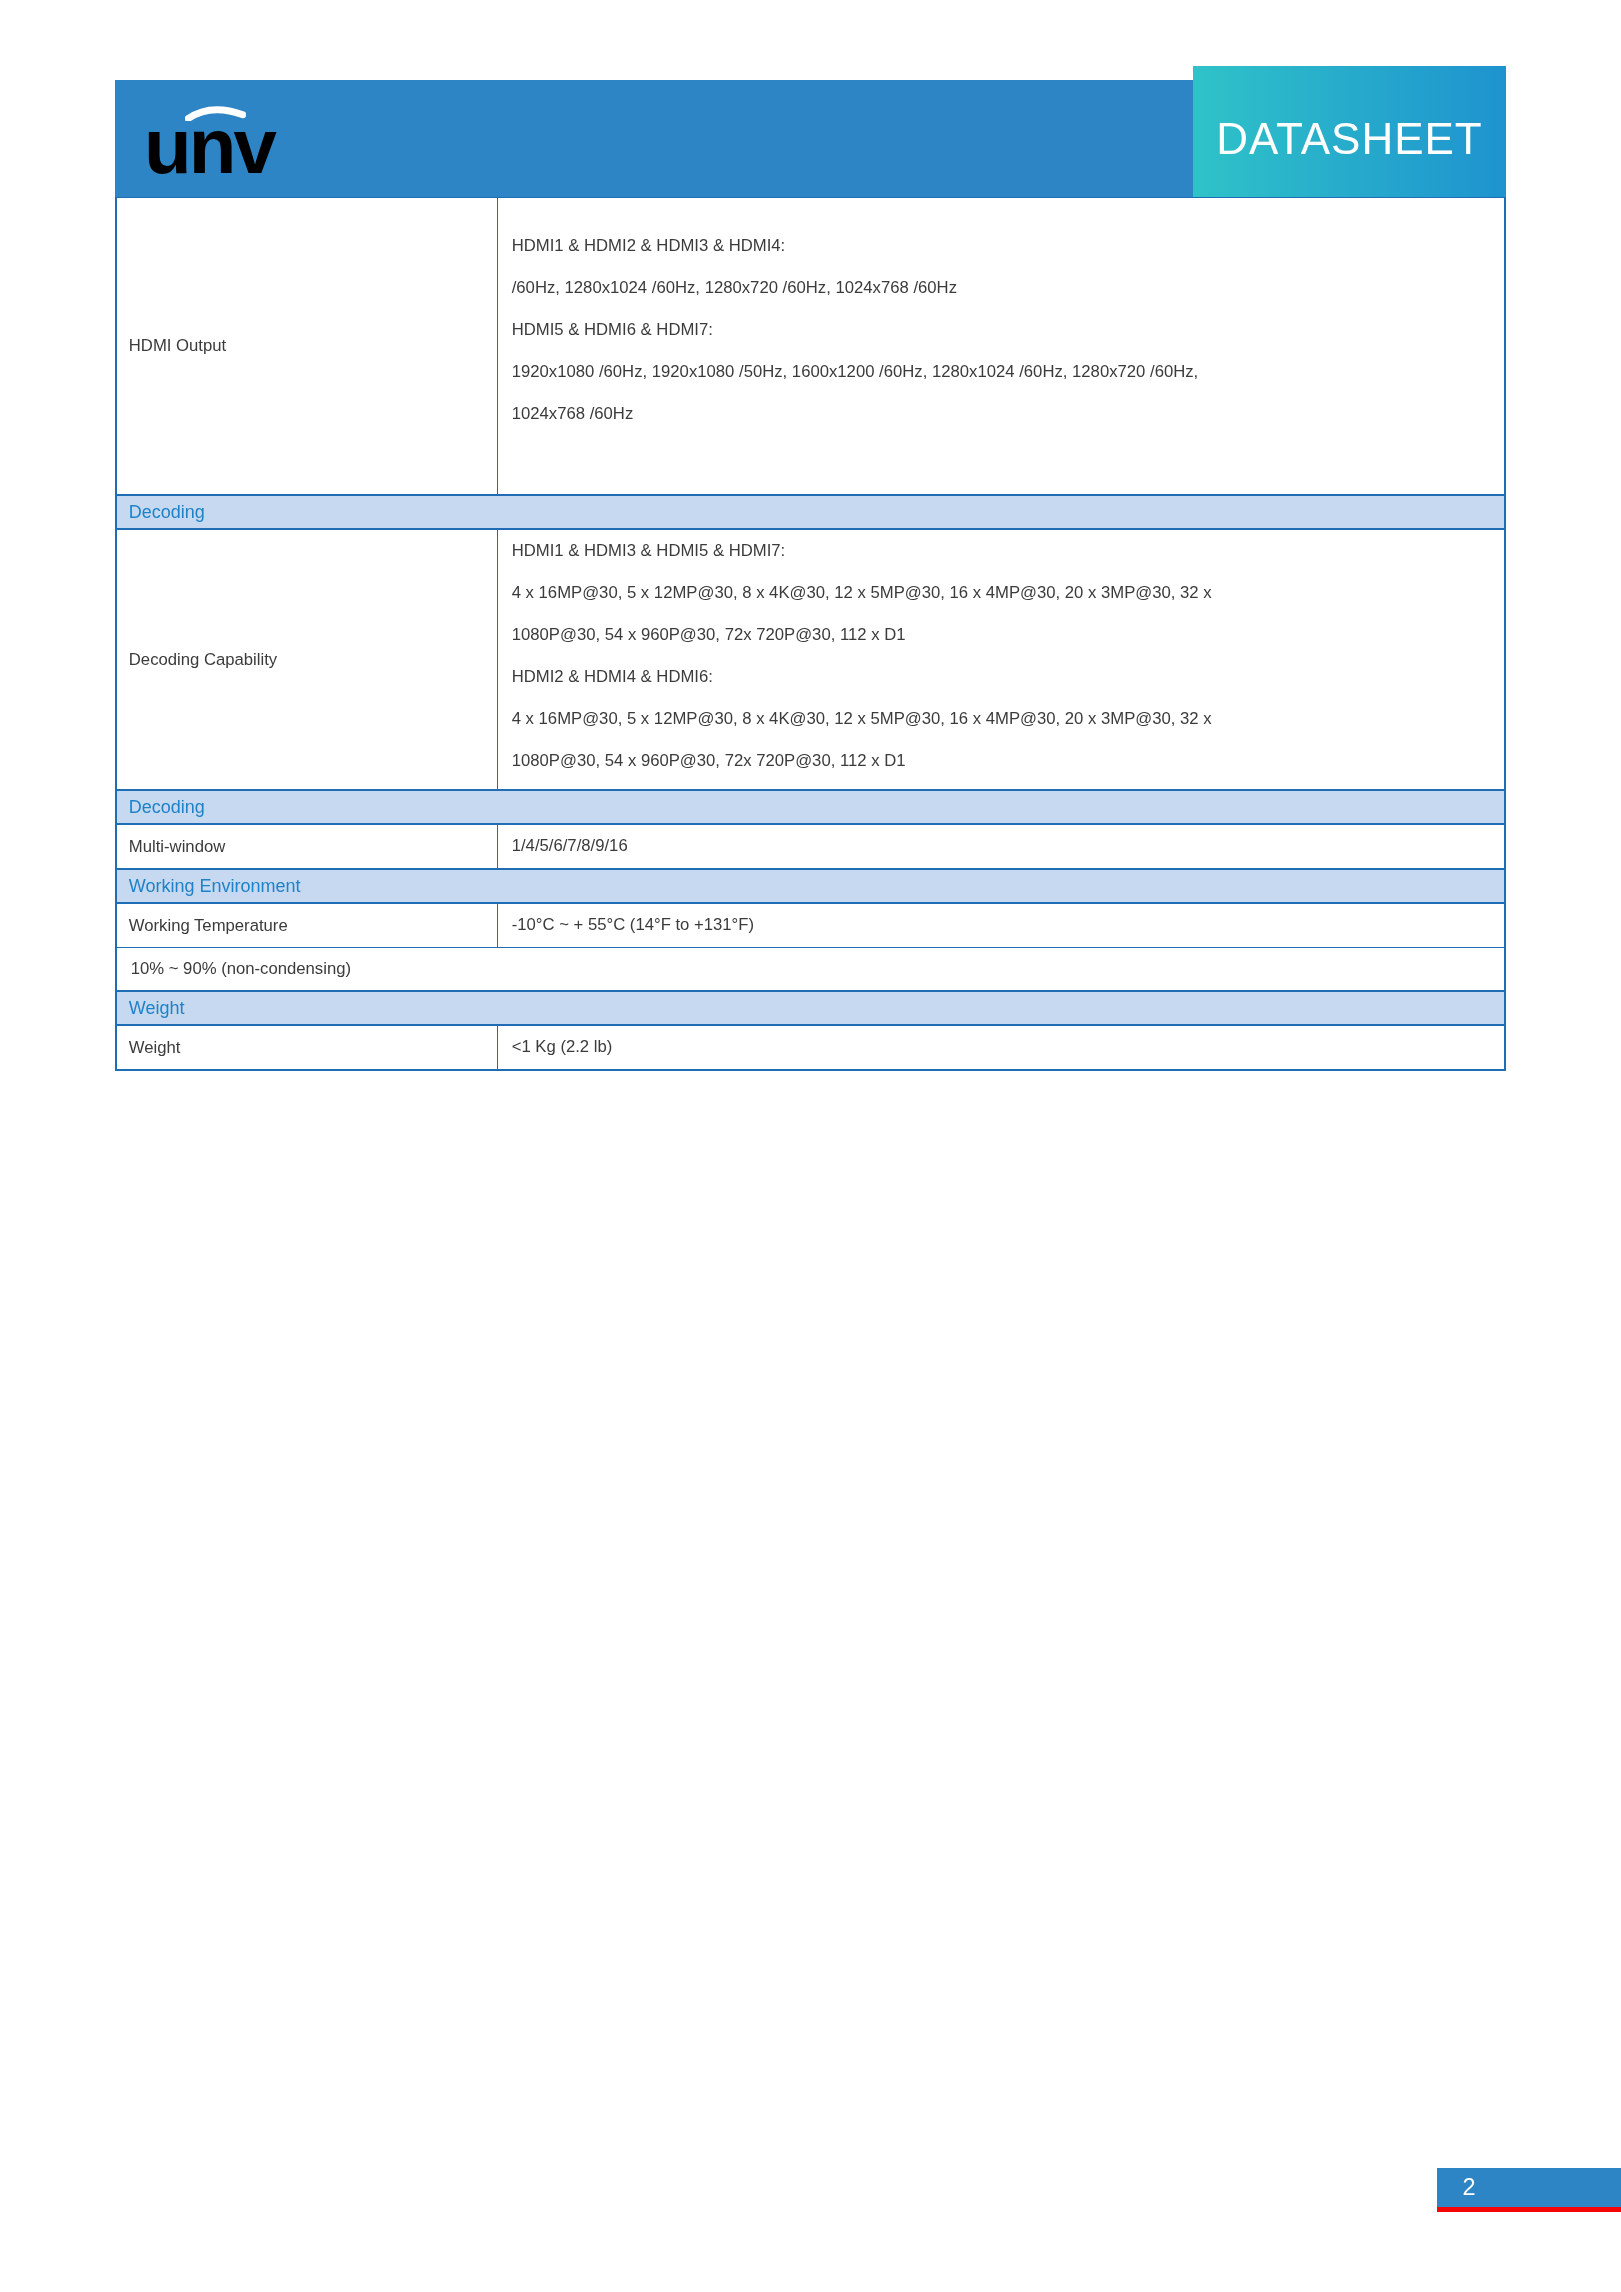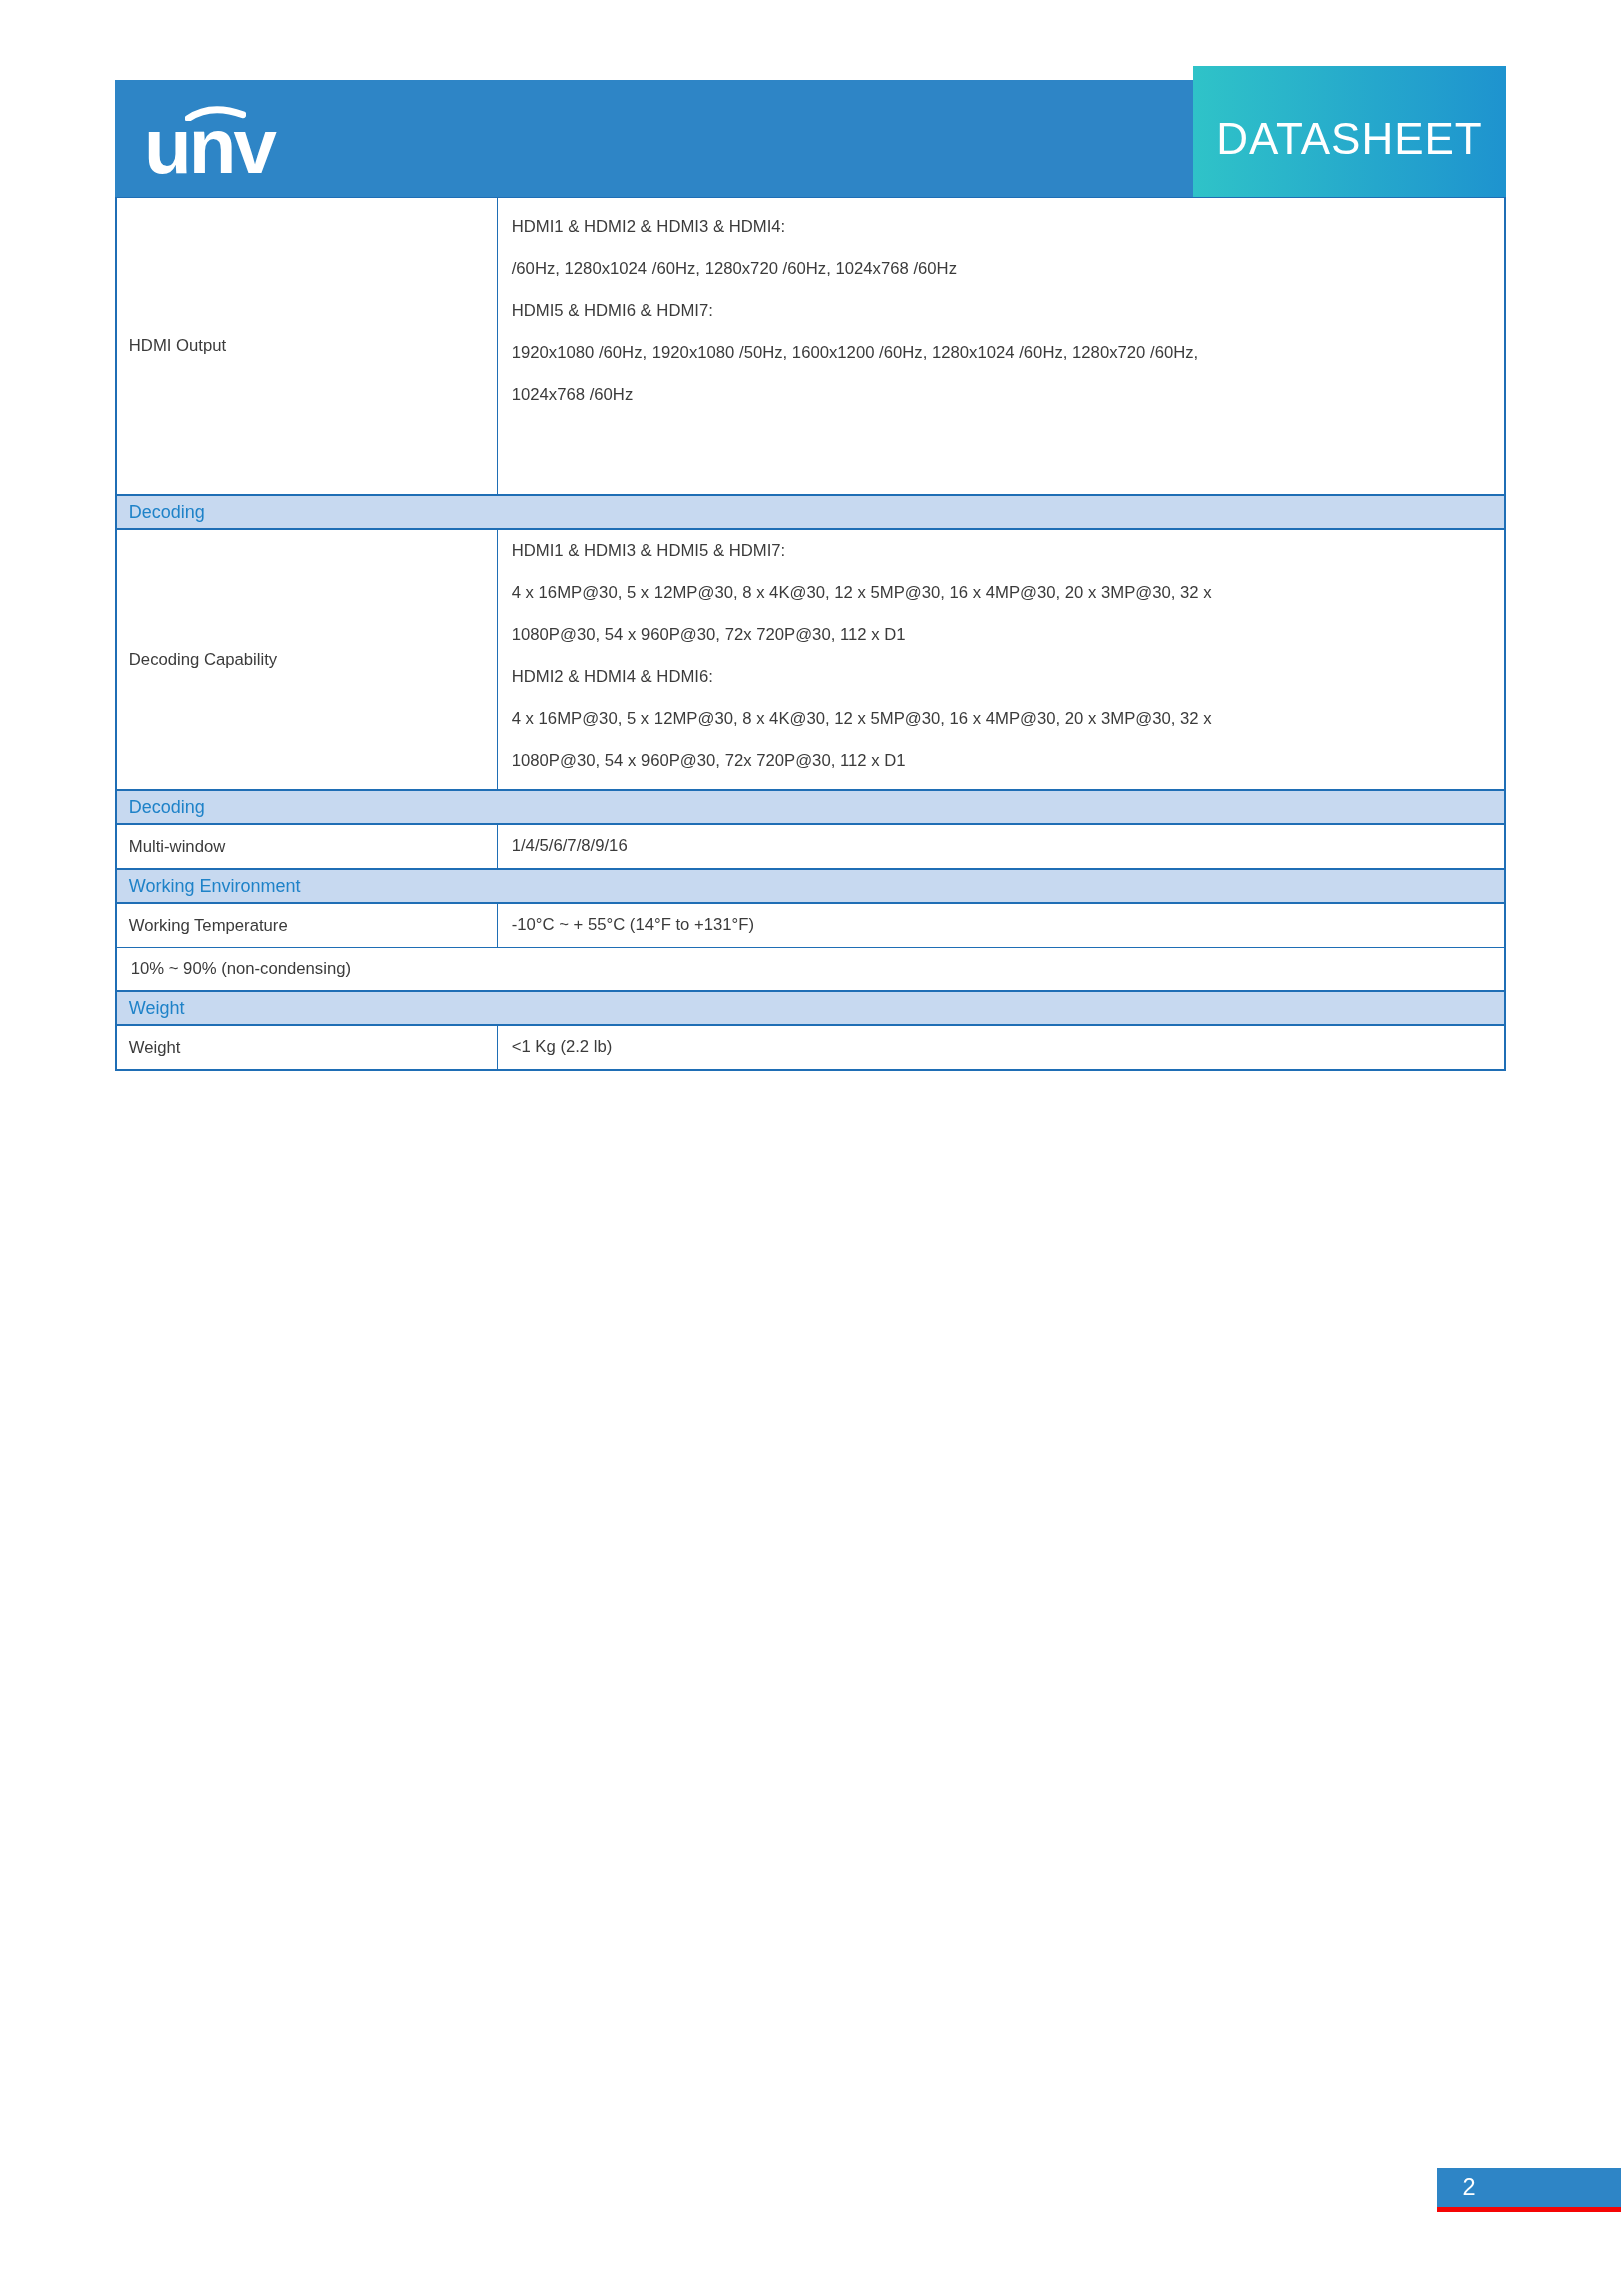--- a/index.html
+++ b/index.html
@@ -28,21 +28,21 @@
     background:var(--header-blue);
     display:flex; align-items:center;
   }
   .logo {
     position:relative;
     margin-left:29px;
     height:118px;
     display:flex; align-items:center;
   }
   .logo-text {
-    font-size:78px; font-weight:bold; color:#ffffff;
+    font-size:78px; font-weight:bold; color:#000000;
     letter-spacing:-2.9px; line-height:1;
     padding-top:13.7px;
   }
   .logo-arc {
     position:absolute; left:41px; top:23.5px;
     width:61px; height:17.6px;
   }
   .banner {
     margin-left:auto;
     width:313px; height:146px;
@@ -74,21 +74,21 @@
     padding:0 9.8px 0 11.8px;
   }
   .row-spec .value {
     flex:1;
     padding:0 13.7px 0 13.7px;
     display:flex; flex-direction:column; justify-content:flex-start;
   }
   .line { line-height:42px; white-space:nowrap; }
 
   .row-tall   { height:296px; }
-  .row-tall .value { justify-content:flex-start; padding-top:8px; padding-bottom:41px; }
+  .row-tall .value { justify-content:center; padding-top:8px; padding-bottom:41px; }
   .row-medium { height:259px; }
 
   .row-section {
     height:36px;
     background:var(--band-bg);
     border-top:2px solid var(--border);
     border-bottom:2px solid var(--border);
     display:flex; align-items:center;
     padding-left:11.8px;
     color:var(--section-text);

